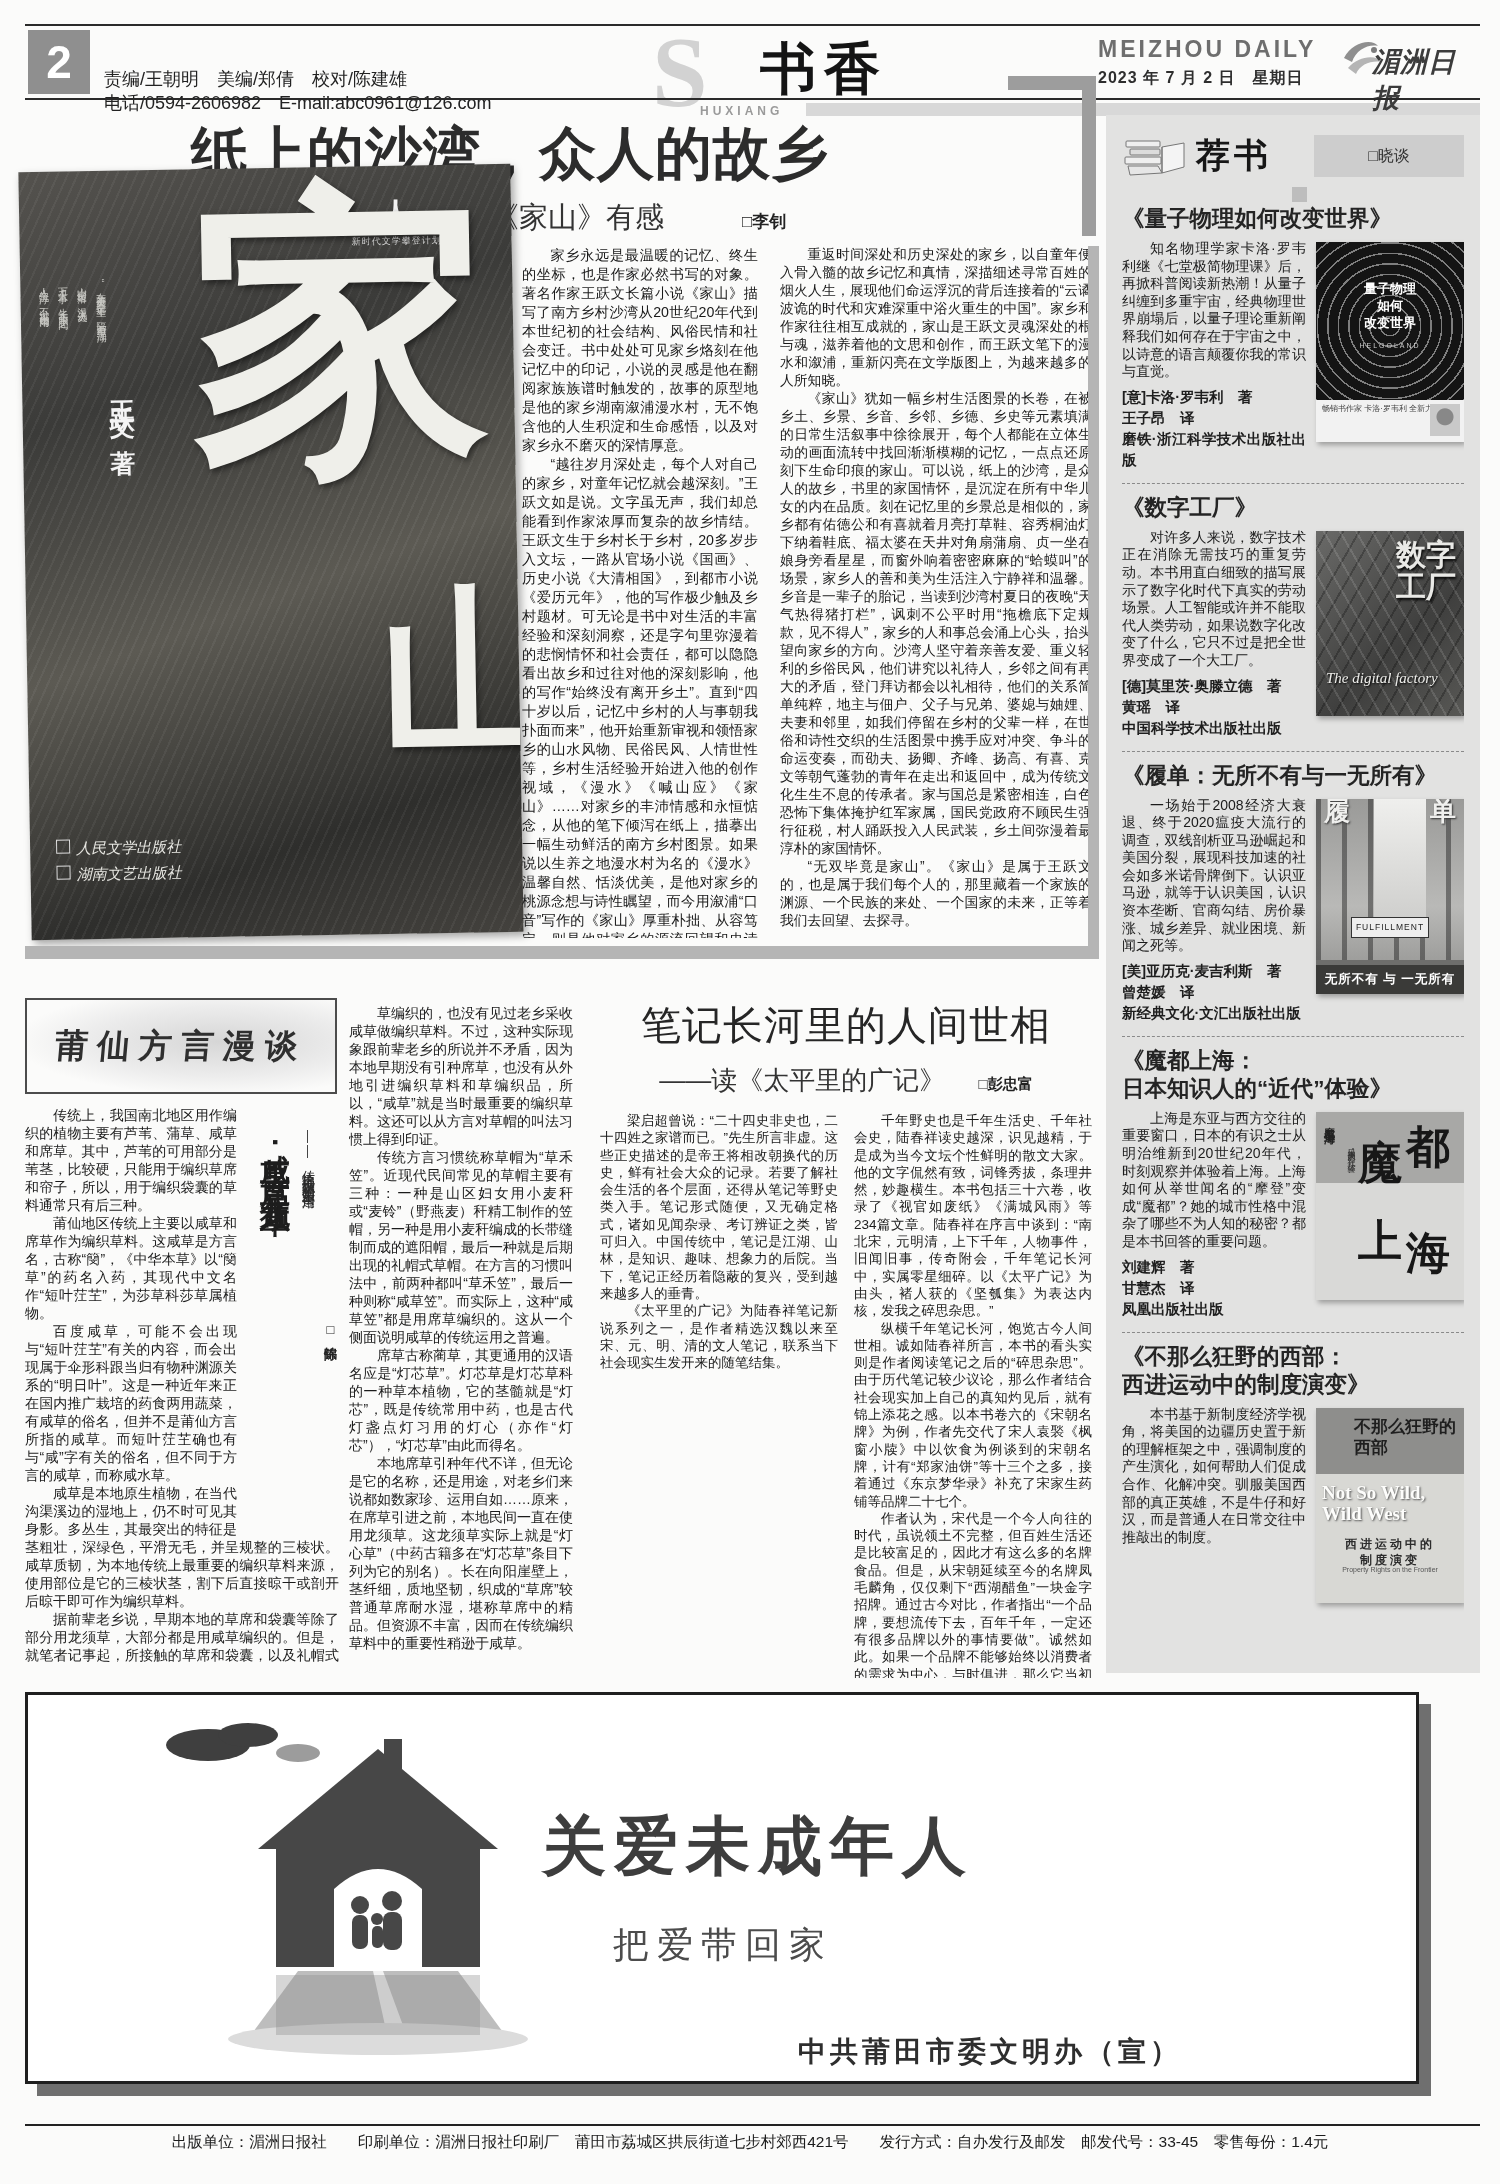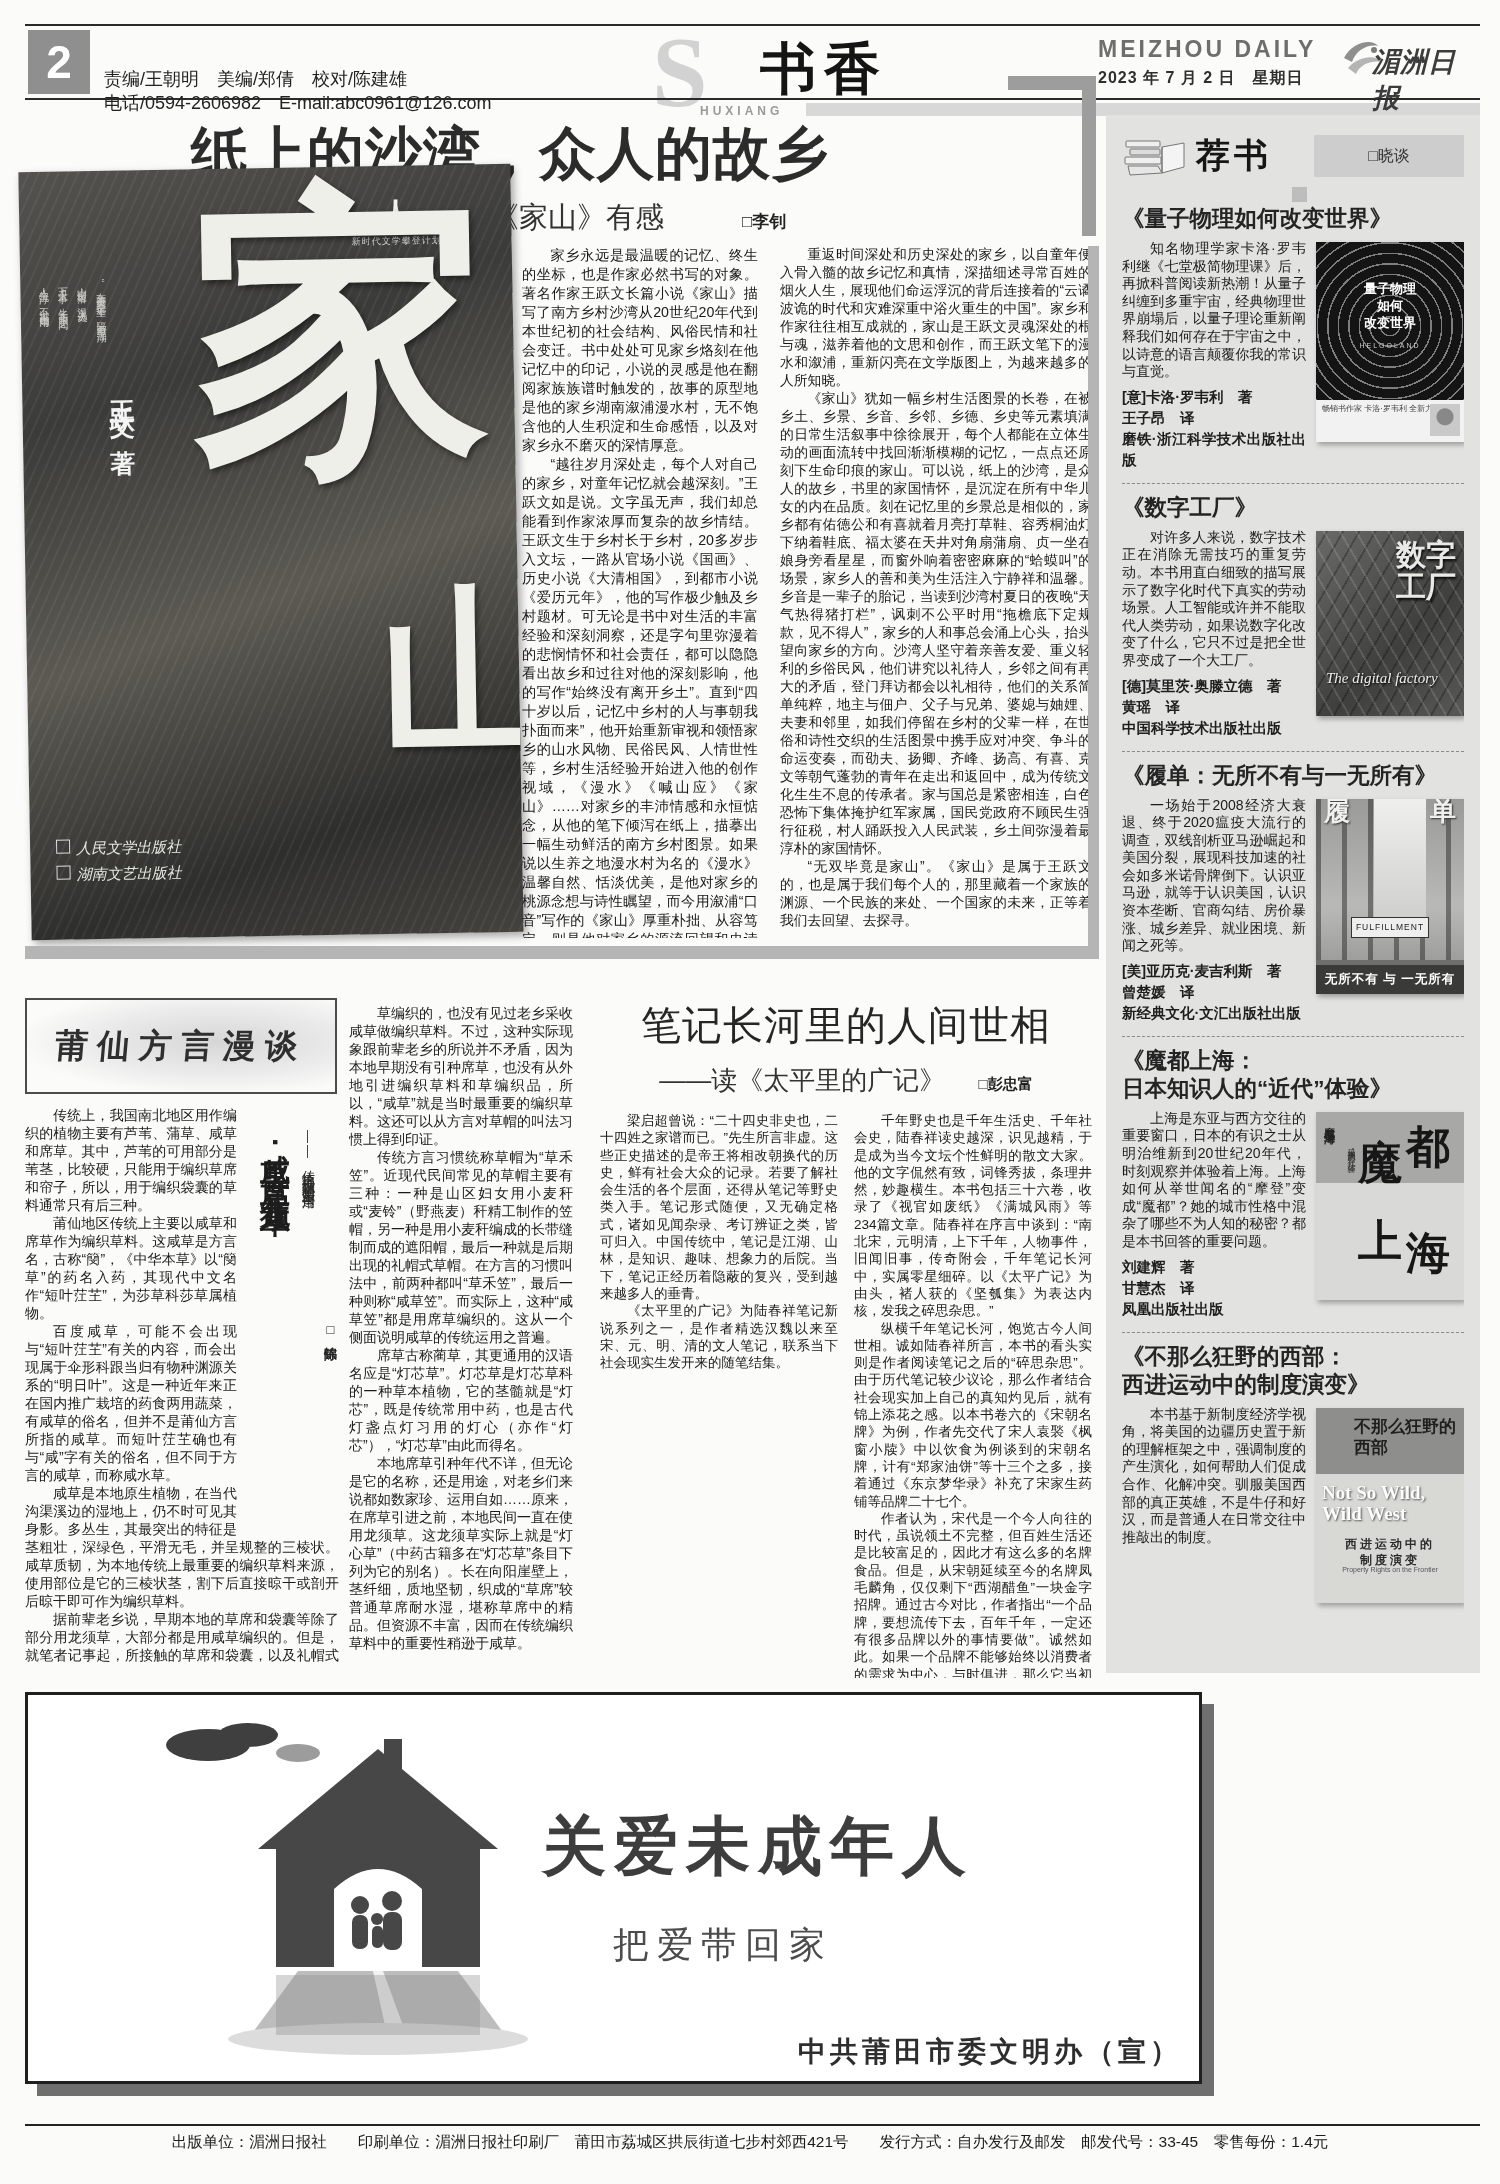--- a/index.html
+++ b/index.html
@@ -162,21 +162,21 @@
   .cov-w .wt { position:absolute; right:8px; top:8px; text-align:left; font-size:17px;
     font-weight:bold; color:#1f1f1f; line-height:21px; }
   .cov-w .we { position:absolute; left:6px; top:74px; color:#fdfdfb; font-size:19px;
     font-weight:bold; line-height:21px; font-family:"Liberation Serif",serif; text-shadow:1px 1px 2px #555; }
   .cov-w .wb { position:absolute; left:0; right:0; top:128px; text-align:center; font-size:12px;
     font-weight:bold; letter-spacing:3px; color:#2c2c2c; line-height:16px; }
   .cov-w .wln { position:absolute; left:0; right:0; bottom:24px; text-align:center; font-size:7px;
     color:#555; }
 
   
-  .ad { left:25px; top:1692px; width:1177px; height:392px; background:#fff;
+  .ad { left:25px; top:1692px; width:1394px; height:392px; background:#fff;
     border:3px solid #1f1f1f; box-shadow:12px 12px 0 #6f6f6f; }
   .ad-art { position:absolute; left:120px; top:14px; }
   .ad-title { position:absolute; left:470px; top:108px; width:520px; text-align:center;
     font-size:64px; font-weight:bold; letter-spacing:8px; color:#3d3d3d; }
   .ad-sub { position:absolute; left:545px; top:226px; width:300px; text-align:center;
     font-size:36px; letter-spacing:8px; color:#4c4c4c; }
   .ad-sign { position:absolute; left:770px; top:338px; font-size:28px; font-weight:bold;
     letter-spacing:4px; color:#2e2e2e; }
 
   

